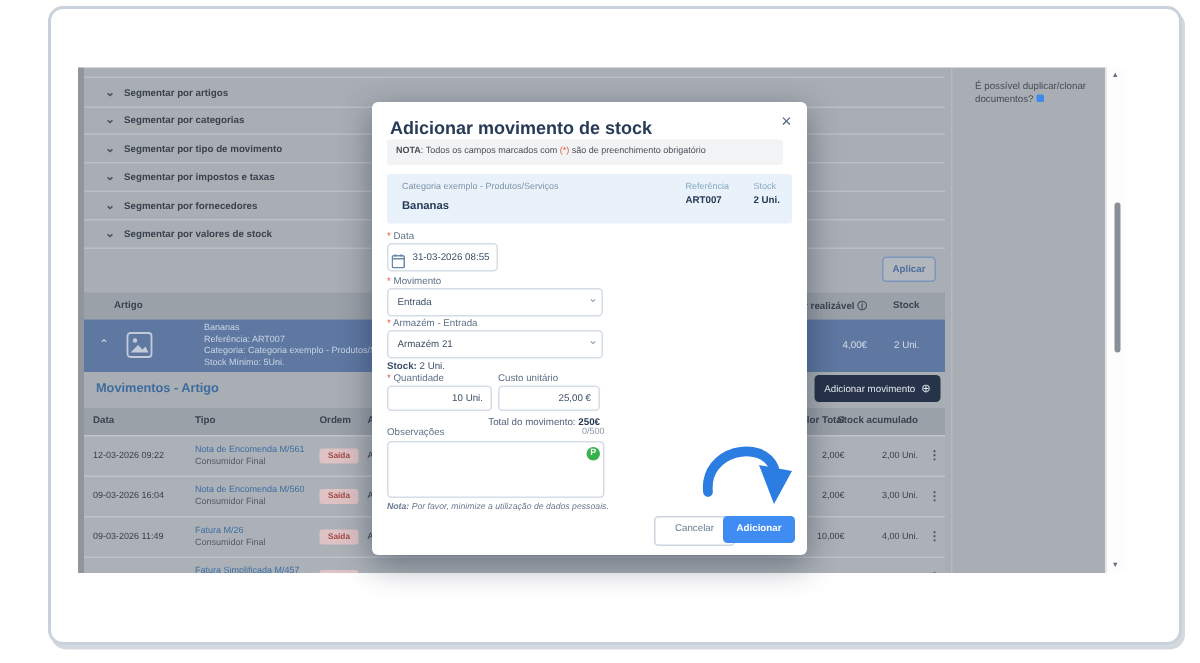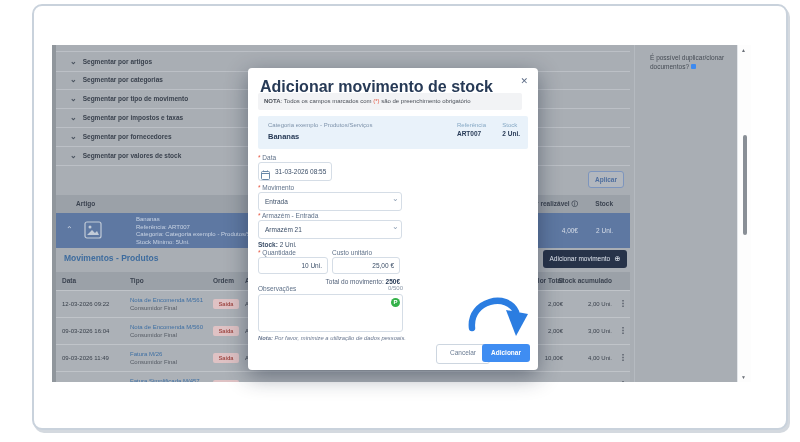--- a/index.html
+++ b/index.html
@@ -46,21 +46,21 @@
   .kebab{position:absolute;right:3px;top:8px;color:#454c58;font-size:8px;font-weight:bold;}
   
   .faq{left:598px;top:8px;width:84px;font-size:6.5px;line-height:9px;color:#464c55;}
   .faqic{display:inline-block;width:5px;height:5px;background:#3d8af0;border-radius:1px;margin-left:2px;}
   
   .sbar{left:737px;top:45px;width:13px;height:337px;background:#fdfdfd;border-left:1px solid #e3e6ea;}
   .sbar .arr{position:absolute;left:3px;font-size:5px;color:#6b7078;}
   .sthumb{position:absolute;left:5px;top:90px;width:4px;height:100px;background:#898f96;border-radius:2px;}
   
   .modal{left:248px;top:68px;width:290px;height:302px;background:#ffffff;border-radius:4px;box-shadow:0 6px 22px rgba(20,30,50,.45);z-index:10;}
-  .mtitle{left:12px;top:10px;font-size:16px;font-weight:bold;color:#273a56;}
+  .mtitle{left:12px;top:10px;font-size:12px;font-weight:bold;color:#273a56;}
   .mclose{right:10px;top:8px;font-size:9px;color:#5b6b85;}
   .notabar{left:10px;top:25px;width:258px;height:17px;background:#f2f3f5;border-radius:2px;font-size:6px;color:#4a4f57;line-height:17px;padding-left:6px;}
   .notabar b{font-weight:bold;}
   .red{color:#e5533d;}
   .infobox{left:10px;top:48px;width:270px;height:33px;background:#e9f2fa;border-radius:2px;}
   .infobox .cat{position:absolute;left:10px;top:6px;font-size:6px;color:#7e93ab;}
   .infobox .nm{position:absolute;left:10px;top:16px;font-size:7.5px;font-weight:bold;color:#273a56;}
   .infobox .lab{font-size:6px;color:#85a8c4;display:block;}
   .infobox .val{font-size:6.5px;font-weight:bold;color:#273a56;display:block;margin-top:2px;}
   .refcol{position:absolute;right:42px;top:6px;text-align:left;}
@@ -123,21 +123,21 @@
     <span class="lines">
       <span style="display:block">Bananas</span>
       <span style="display:block">Referência: ART007</span>
       <span style="display:block">Categoria: Categoria exemplo - Produtos/Serviços</span>
       <span style="display:block">Stock Mínimo: 5Uni.</span>
     </span>
     <span class="rv">4,00€</span>
     <span class="rs">2 Uni.</span>
   </div>
 
-  <div class="abs mvtitle">Movimentos - Produtos</div>
+  <div class="abs mvtitle">Movimentos - Artigo</div>
   <div class="abs addmv"><span>Adicionar movimento</span><span class="plus">⊕</span></div>
 
   <div class="abs t2head">
     <span style="left:6px">Data</span>
     <span style="left:74px">Tipo</span>
     <span style="left:157px">Ordem</span>
     <span style="left:189px">Armazém</span>
     <span style="right:67px">Valor Total</span>
     <span style="right:18px">Stock acumulado</span>
   </div>

